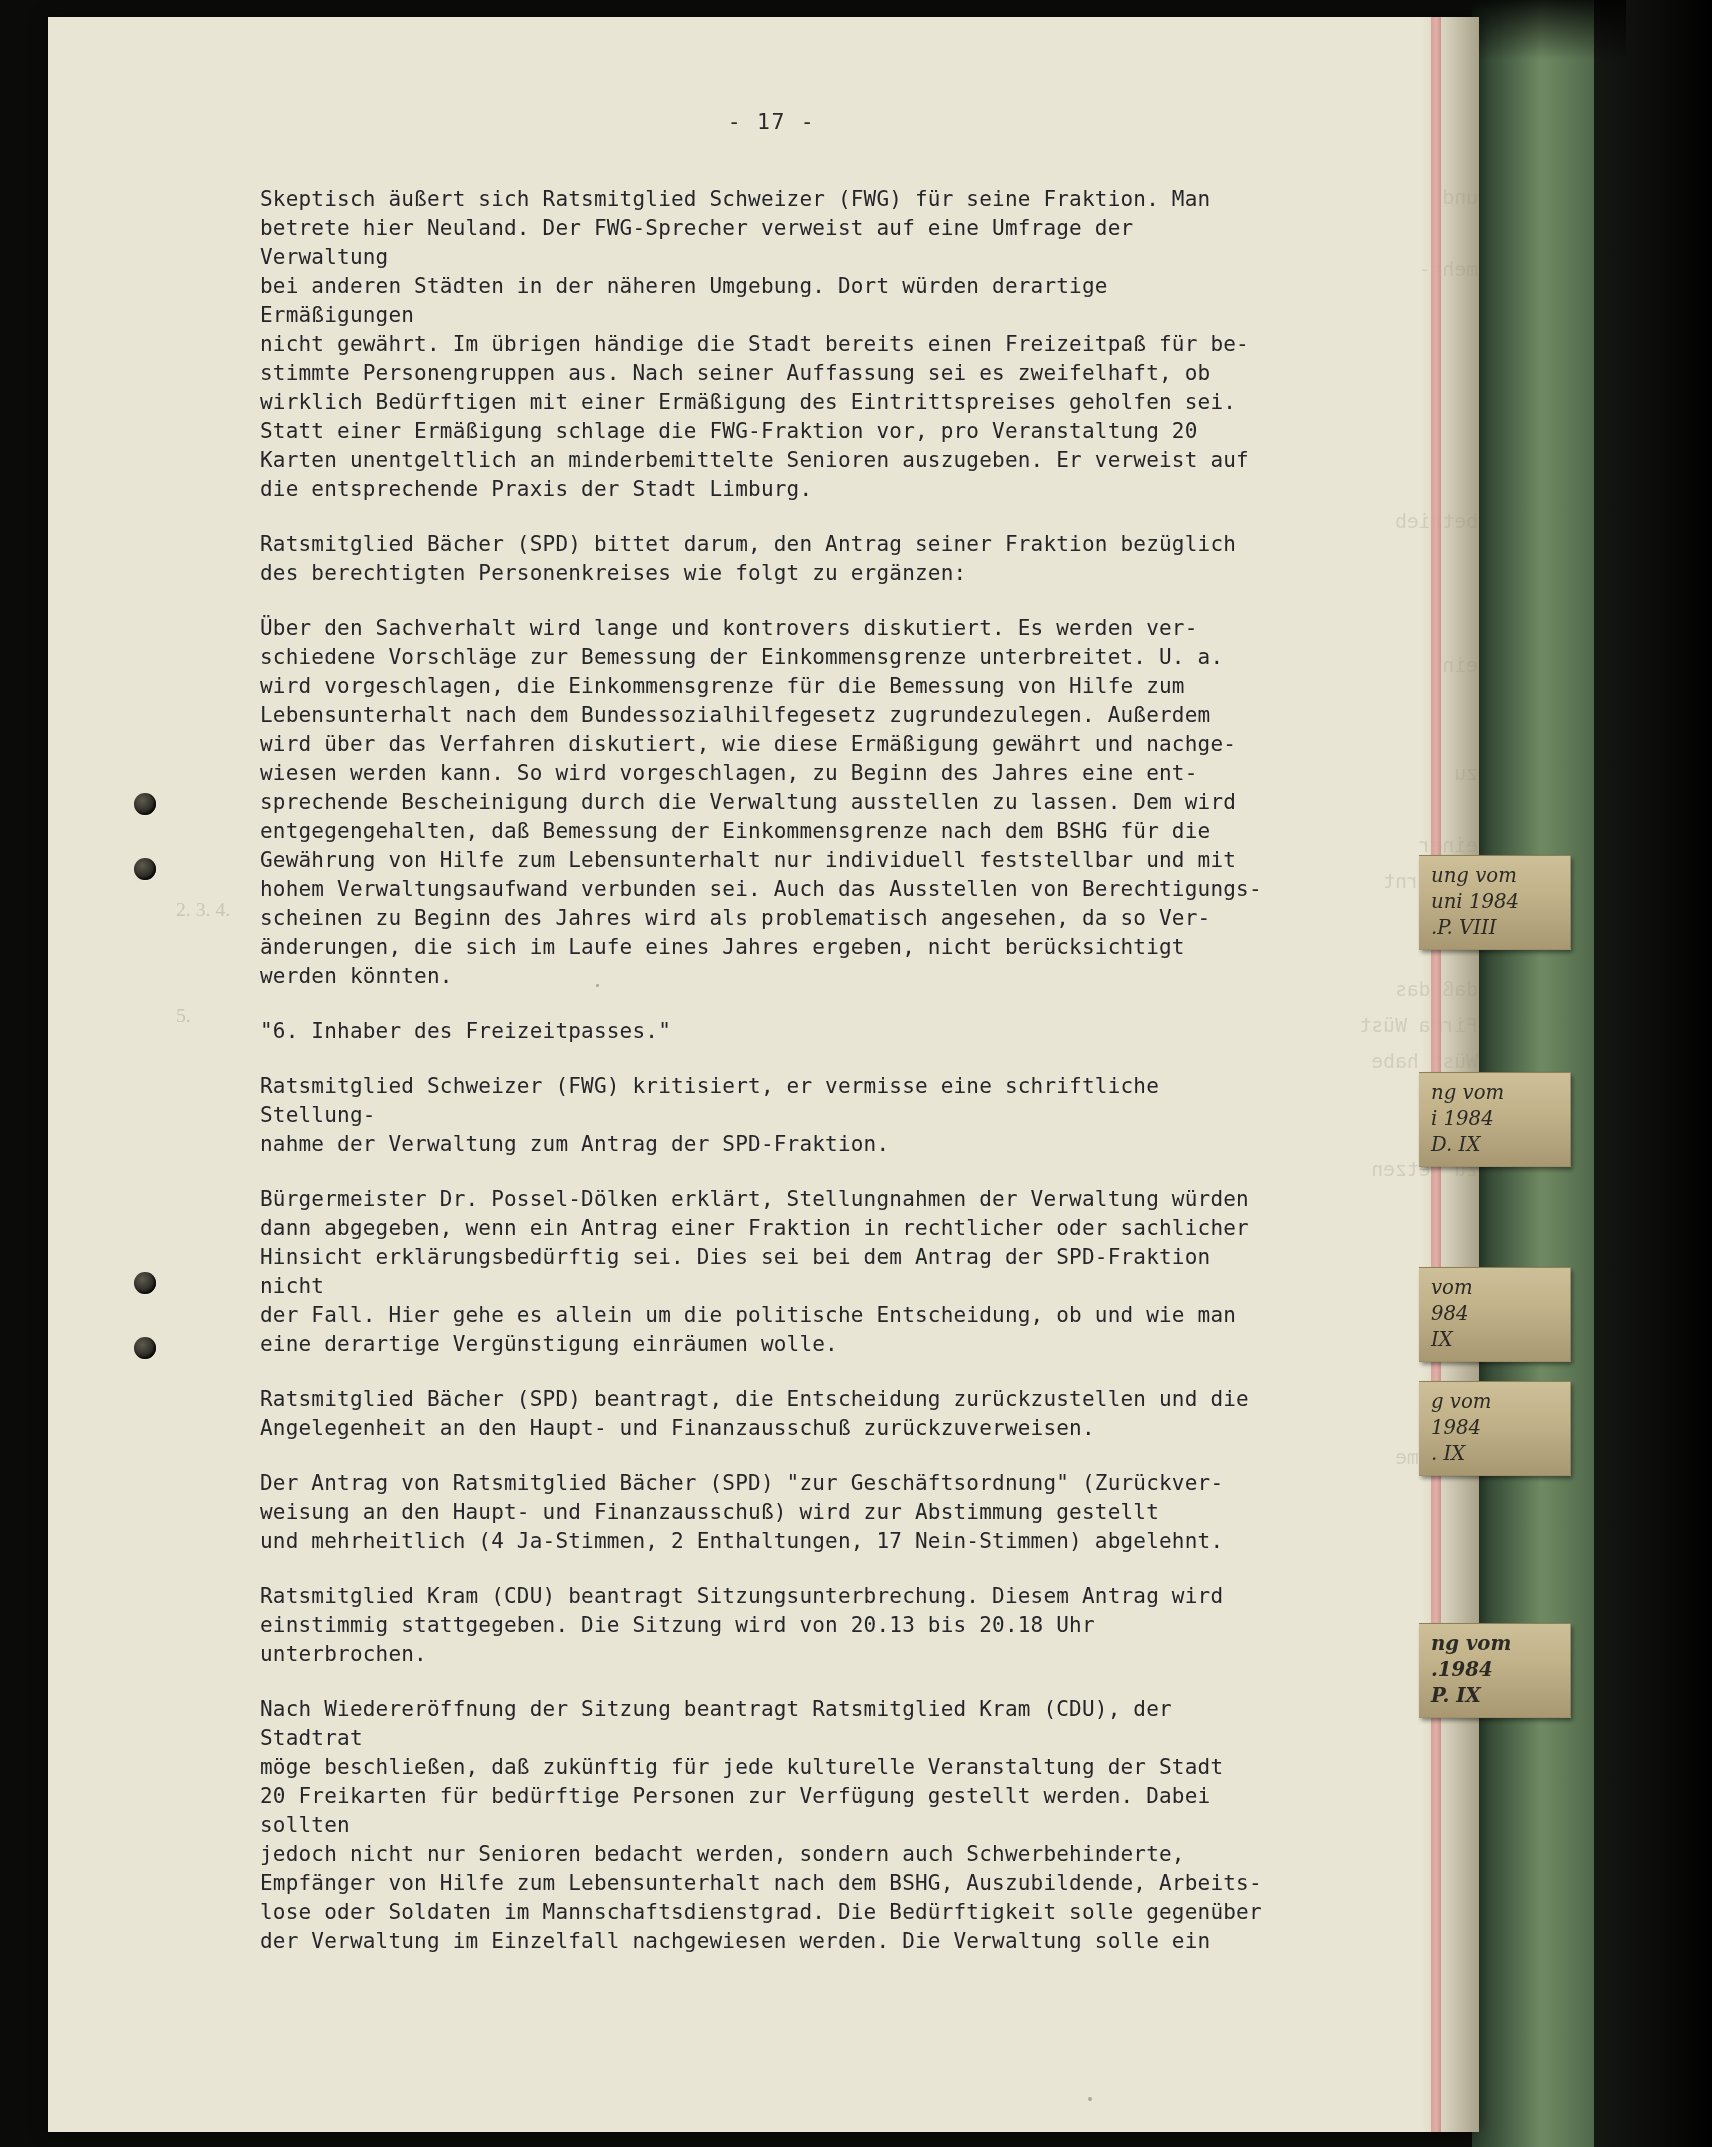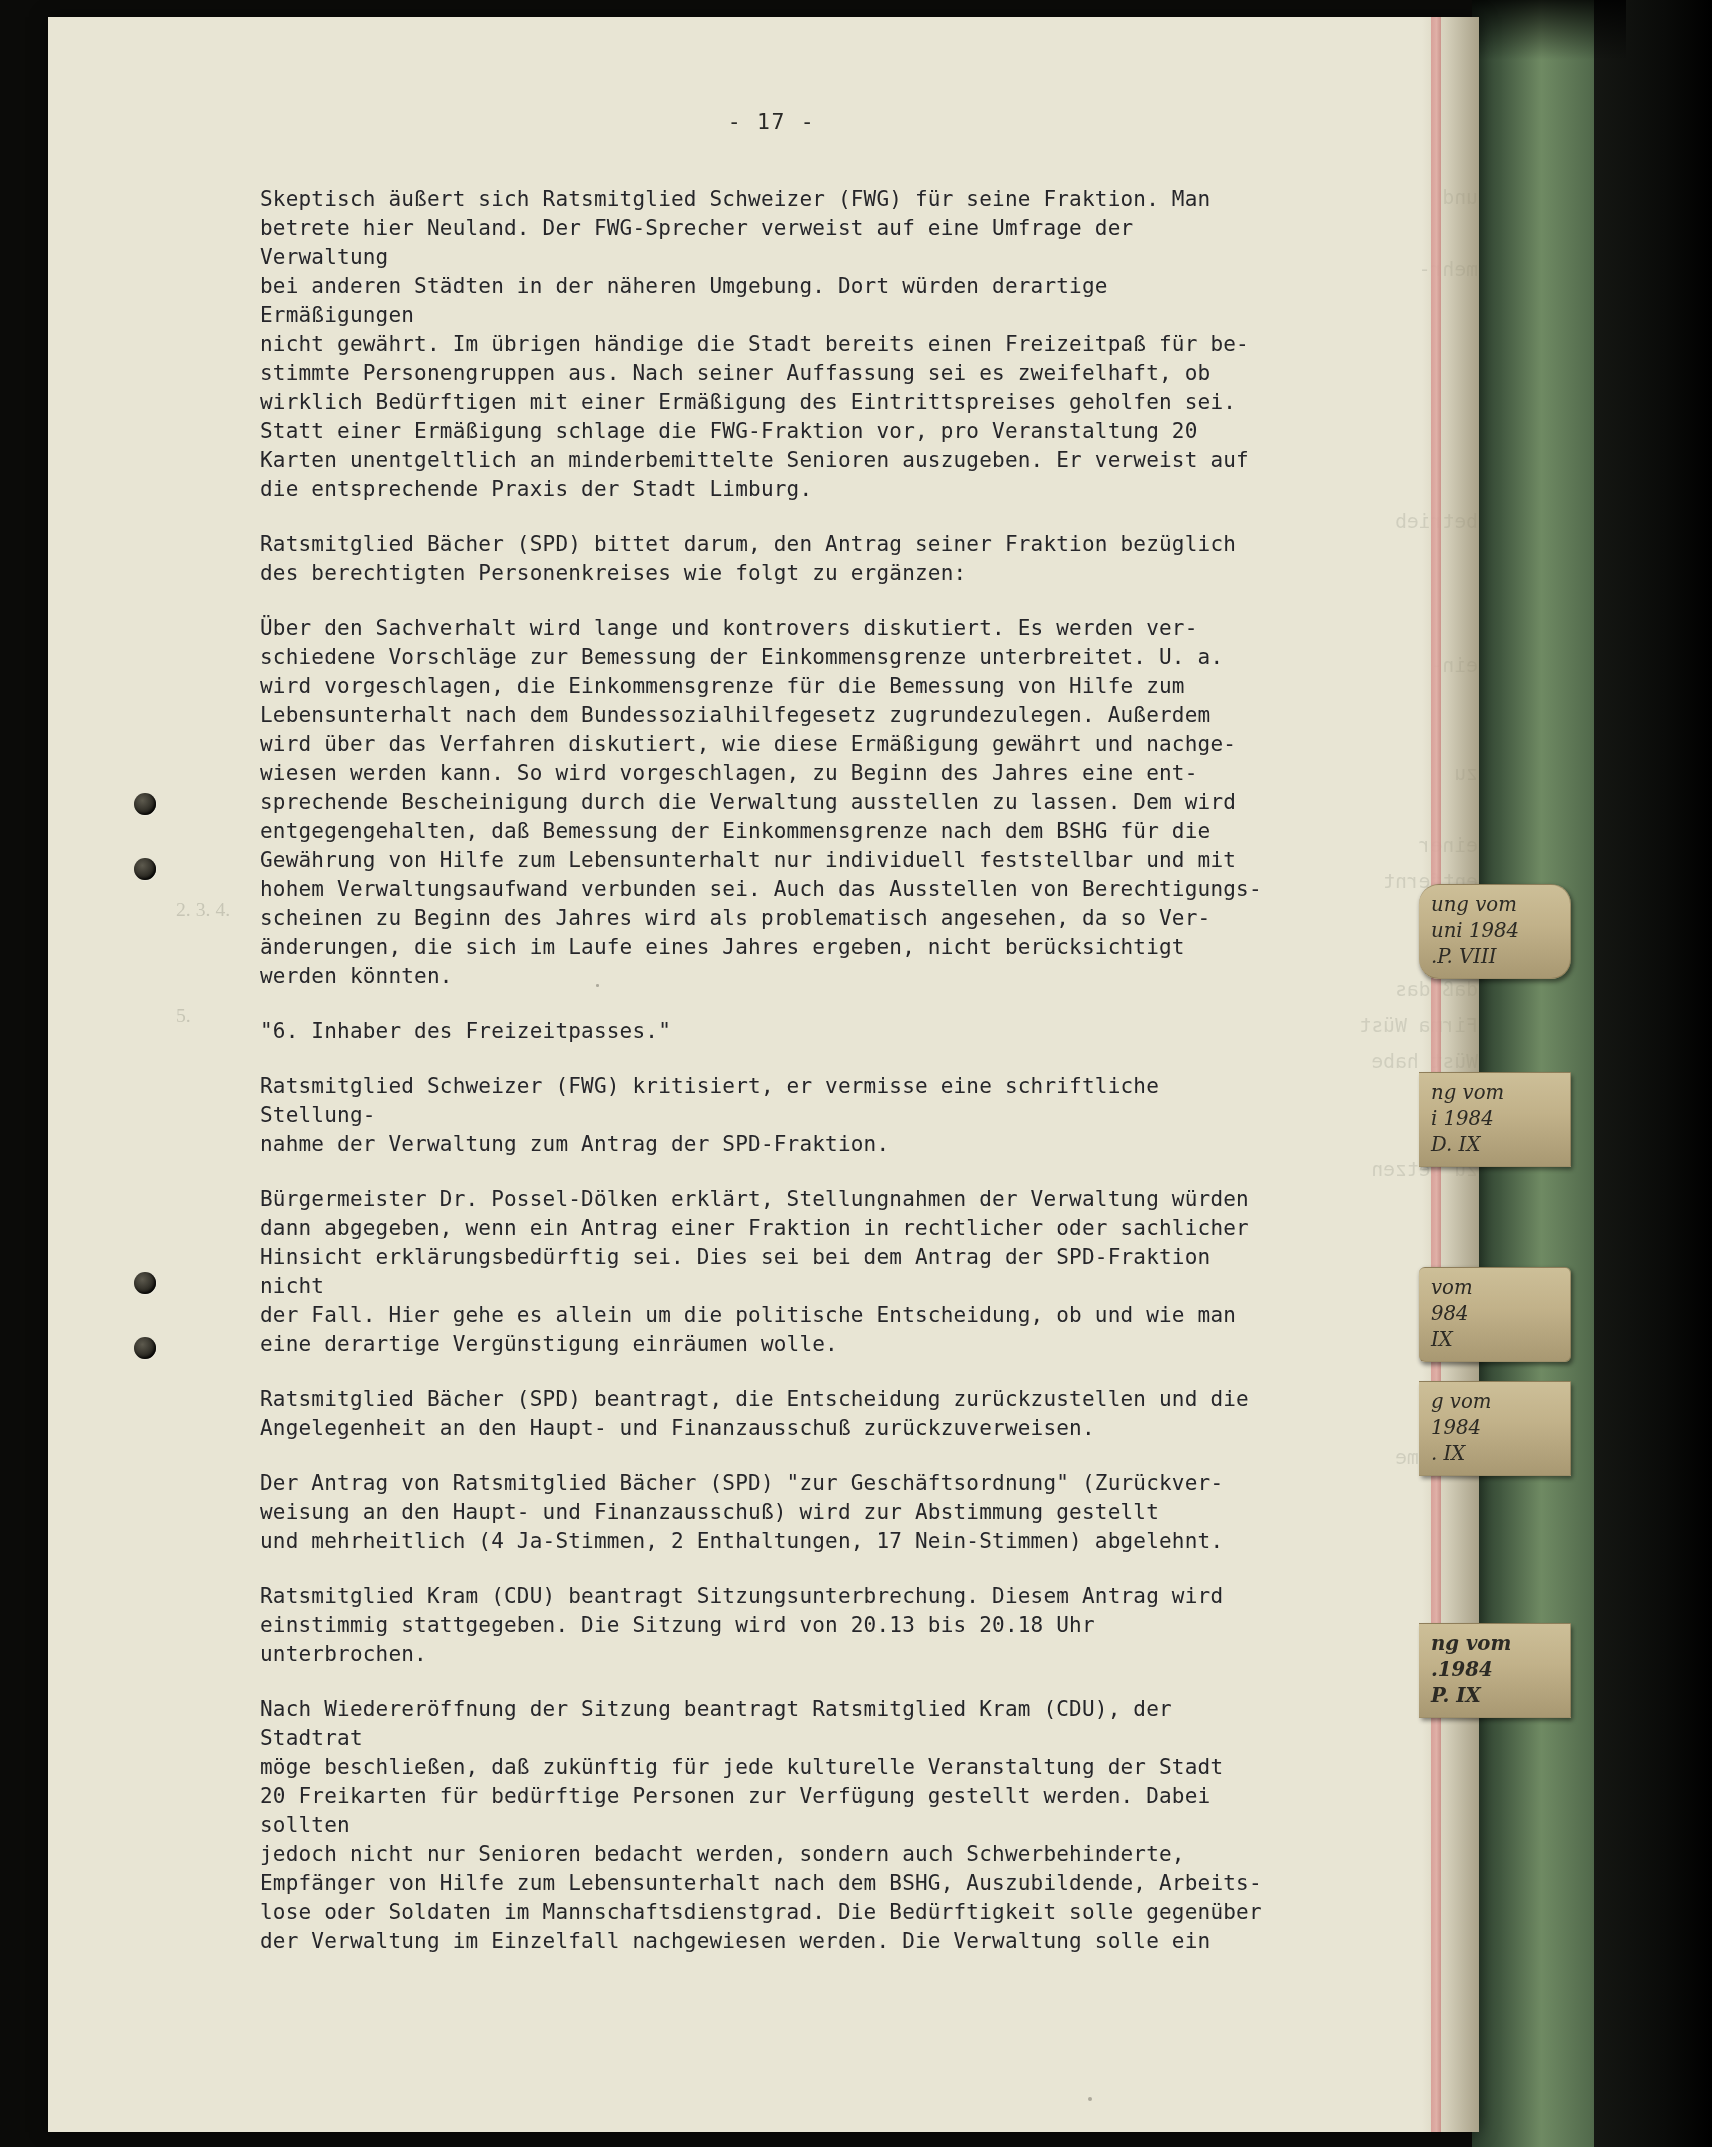--- a/index.html
+++ b/index.html
@@ -158,23 +158,23 @@
     box-shadow: 1.7px 2.6px 4.3px rgba(0,0,0,.45);
     padding: 6.8px 8.6px 8.6px 12px;
     box-sizing: border-box;
     font-family: "DejaVu Serif", serif;
     font-style: italic;
     font-size: 19.7px;
     line-height: 26px;
     color: #2c2a24;
   }
   .tab span { display: block; white-space: pre; }
-  #tab-1 { top: 884px; border-radius: 20px; }
+  #tab-1 { top: 855px; }
   #tab-2 { top: 1072px; }
-  #tab-3 { top: 1267px; border-radius: 6px; }
+  #tab-3 { top: 1267px; }
   #tab-4 { top: 1381px; }
   #tab-5 { top: 1623px; font-weight: bold; }
 
   
   .speck {
     position: absolute;
     background: rgba(60,58,50,.35);
     border-radius: 50%;
   }
 </style>

